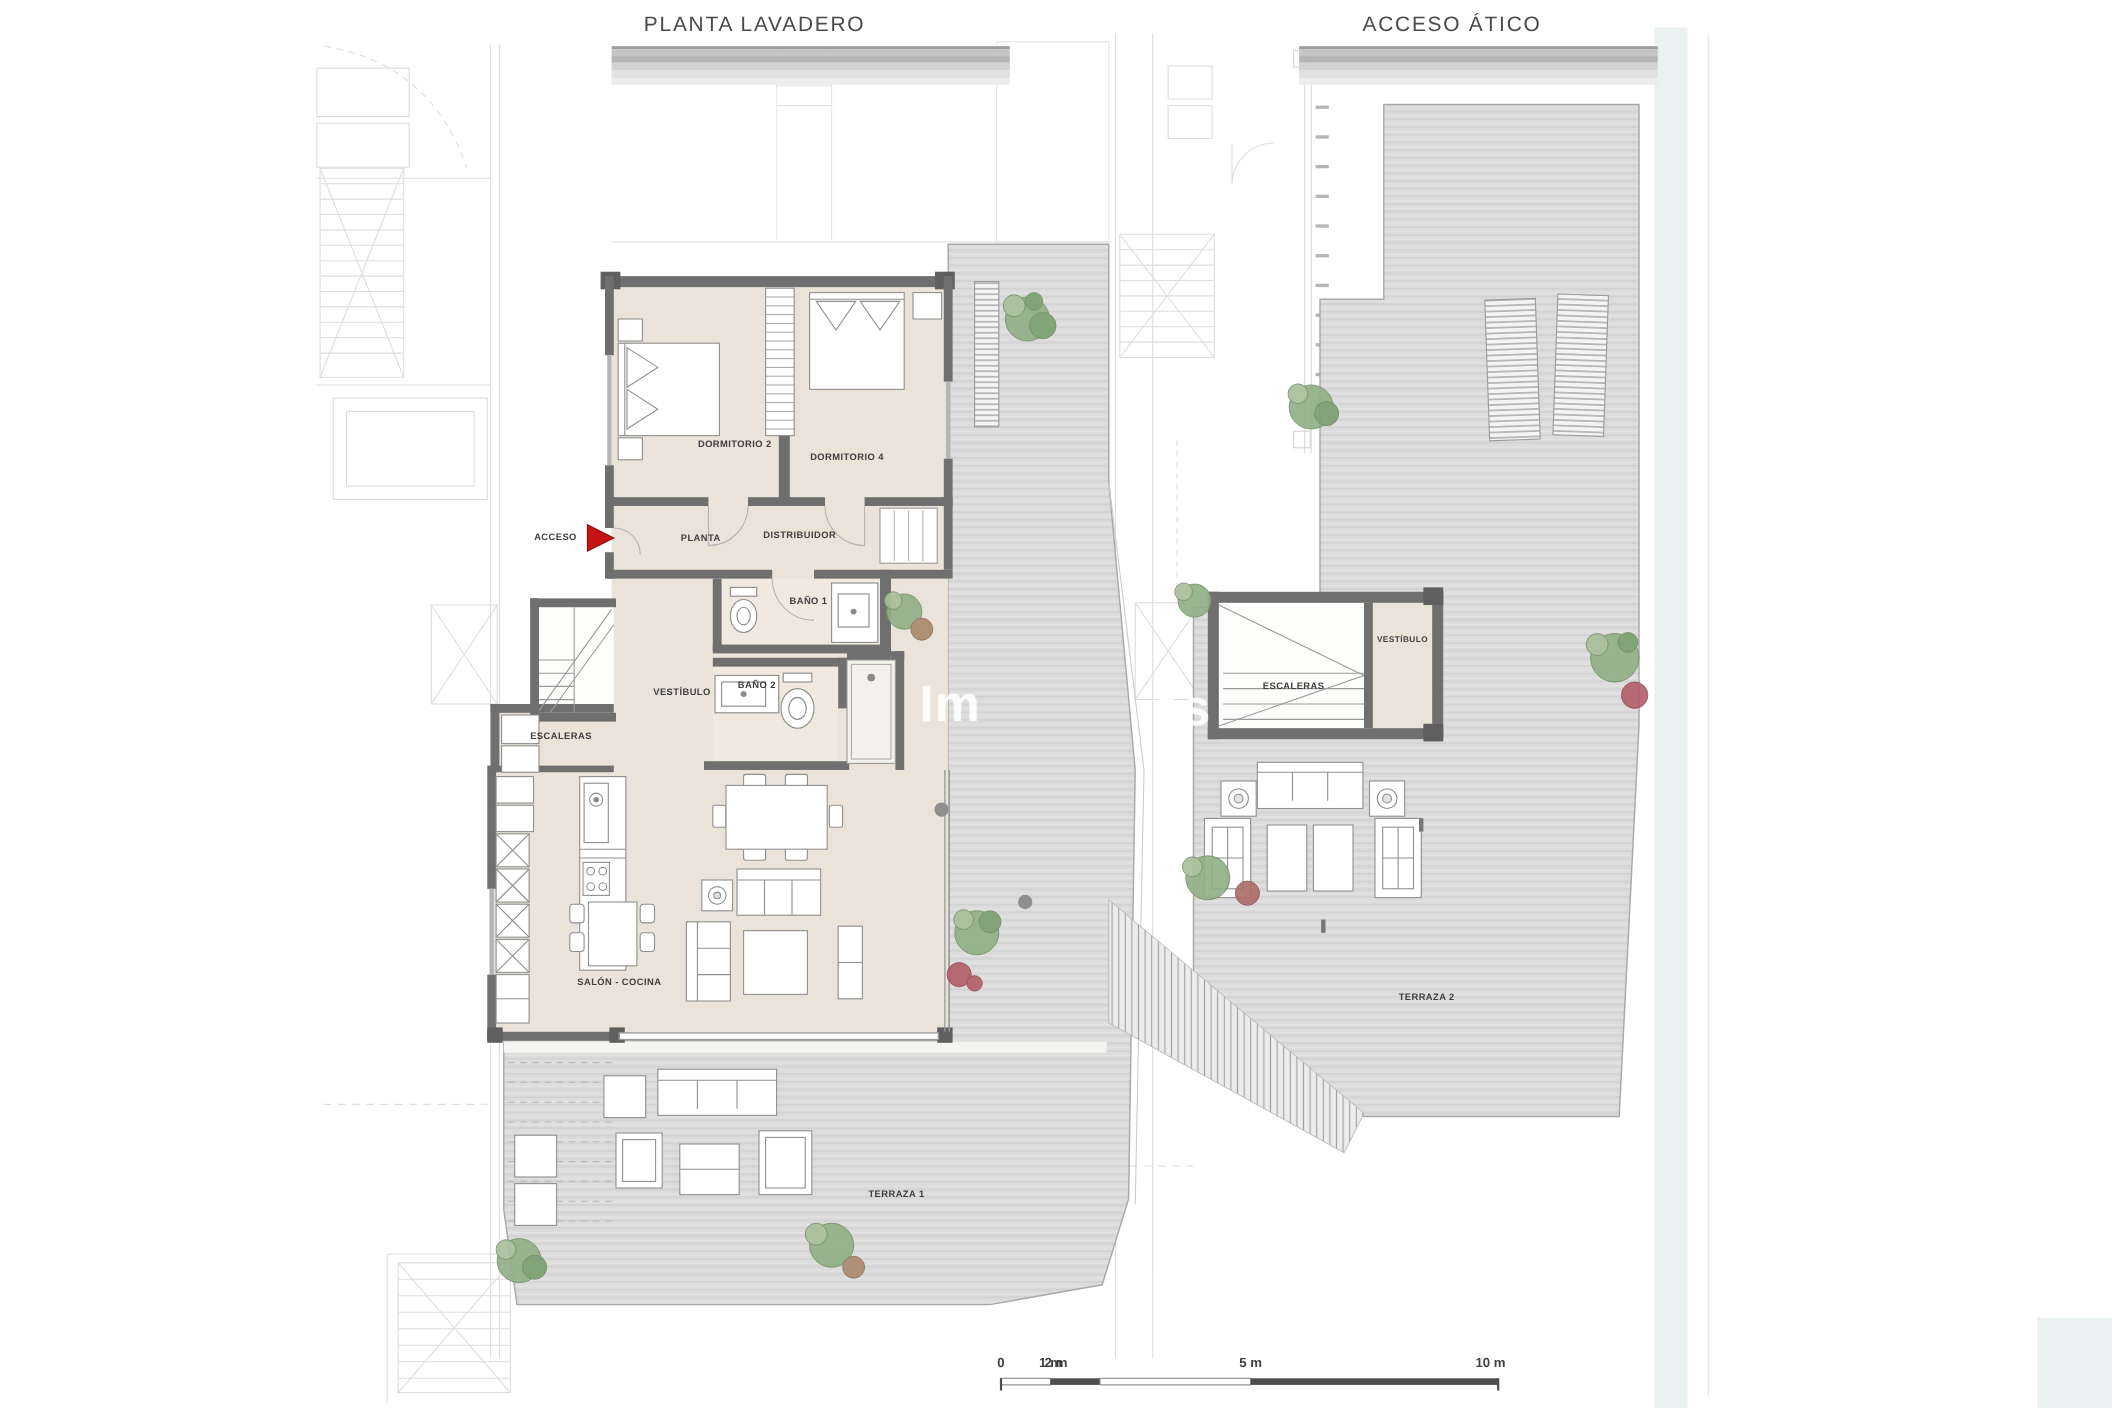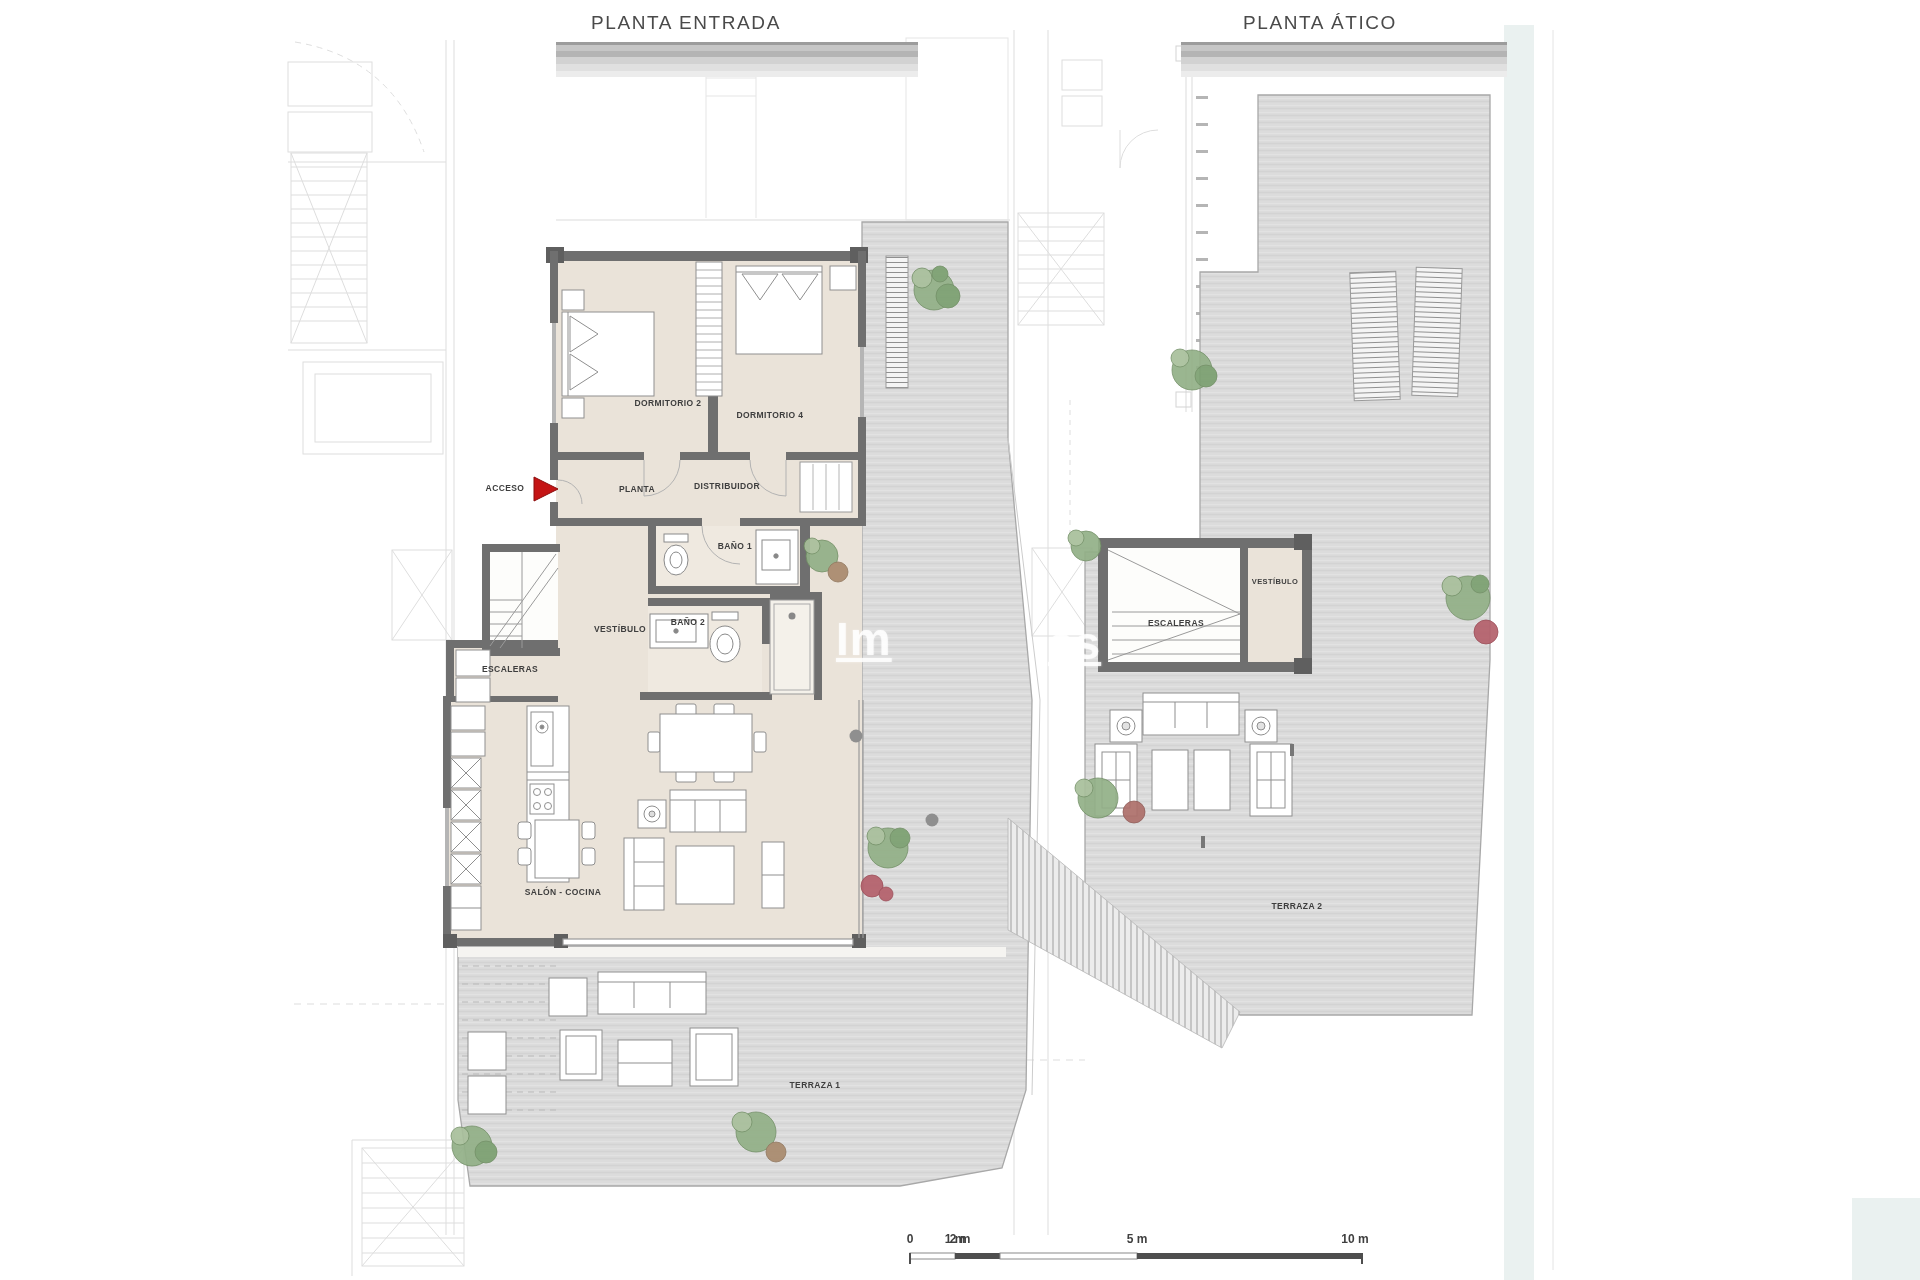--- a/index.html
+++ b/index.html
@@ -6,21 +6,21 @@
   #canvas{position:relative;width:1920px;height:1280px;background:#ffffff;overflow:hidden;
           font-family:"Liberation Sans",sans-serif;}
   svg{position:absolute;left:0;top:0;}
   .lbl{position:absolute;transform:translate(-50%,0);font:700 8.5px "Liberation Sans",sans-serif;
        color:#3e3e3e;letter-spacing:.4px;white-space:nowrap;text-align:right;}
   .title{position:absolute;transform:translate(-50%,0);font:400 19px "Liberation Sans",sans-serif;
        color:#4a4a4a;letter-spacing:1.6px;white-space:nowrap;}
   .scale-lbl{position:absolute;transform:translate(-50%,0);font:700 12px "Liberation Sans",sans-serif;
        color:#3f3f3f;white-space:nowrap;}
   .wm{position:absolute;font:700 46px "Liberation Sans",sans-serif;color:rgba(255,255,255,.82);
-      text-shadow:0 0 2px rgba(255,255,255,.5);letter-spacing:1px;text-decoration:underline;}
+      text-shadow:0 0 2px rgba(255,255,255,.5);letter-spacing:1px;}
 </style>
 </head>
 <body>
 
 <div id="canvas">
 
 <svg width="1920" height="1280" viewBox="0 0 1920 1280">
   <defs>
     <pattern id="ptex" width="8" height="7" patternUnits="userSpaceOnUse">
       <rect width="8" height="7" fill="#dcdcdc"></rect>
@@ -432,22 +432,22 @@
   <g>
     <rect x="910" y="1253" width="45" height="6" fill="#ffffff" stroke="#8a8a8a"></rect>
     <rect x="955" y="1253" width="45" height="6" fill="#4e4e4e"></rect>
     <rect x="1000" y="1253" width="137" height="6" fill="#ffffff" stroke="#8a8a8a"></rect>
     <rect x="1137" y="1253" width="225" height="6" fill="#4e4e4e"></rect>
     <path d="M910,1253 V1264 M1362,1253 V1264" stroke="#4e4e4e" stroke-width="2" fill="none"></path>
   </g>
 </svg>
 
 <div>
-  <div class="title" style="left:686px;top:12px">PLANTA ENTRADA</div>
-  <div class="title" style="left:1320px;top:12px">PLANTA ÁTICO</div>
+  <div class="title" style="left:686px;top:12px">PLANTA LAVADERO</div>
+  <div class="title" style="left:1320px;top:12px">ACCESO ÁTICO</div>
 
   <div class="lbl" style="left:505px;top:483px">ACCESO</div>
   <div class="lbl" style="left:637px;top:484px">PLANTA</div>
   <div class="lbl" style="left:727px;top:481px">DISTRIBUIDOR</div>
   <div class="lbl" style="left:668px;top:398px">DORMITORIO 2</div>
   <div class="lbl" style="left:770px;top:410px">DORMITORIO 4</div>
   <div class="lbl" style="left:735px;top:541px">BAÑO 1</div>
   <div class="lbl" style="left:620px;top:624px">VESTÍBULO</div>
   <div class="lbl" style="left:688px;top:617px">BAÑO 2</div>
   <div class="lbl" style="left:510px;top:664px">ESCALERAS</div>

